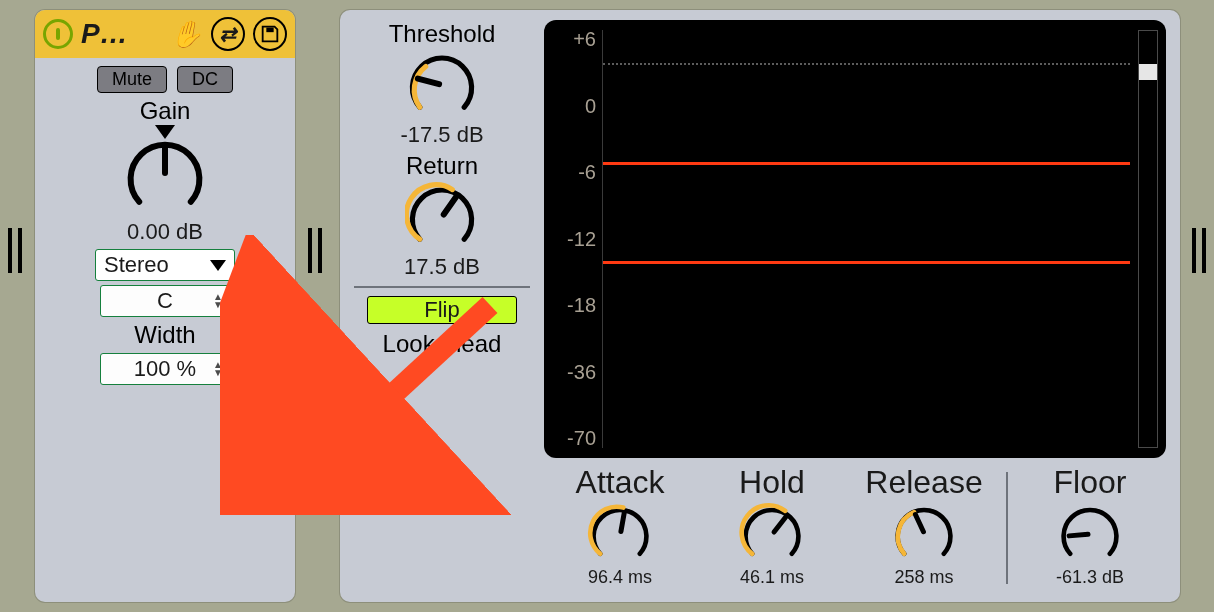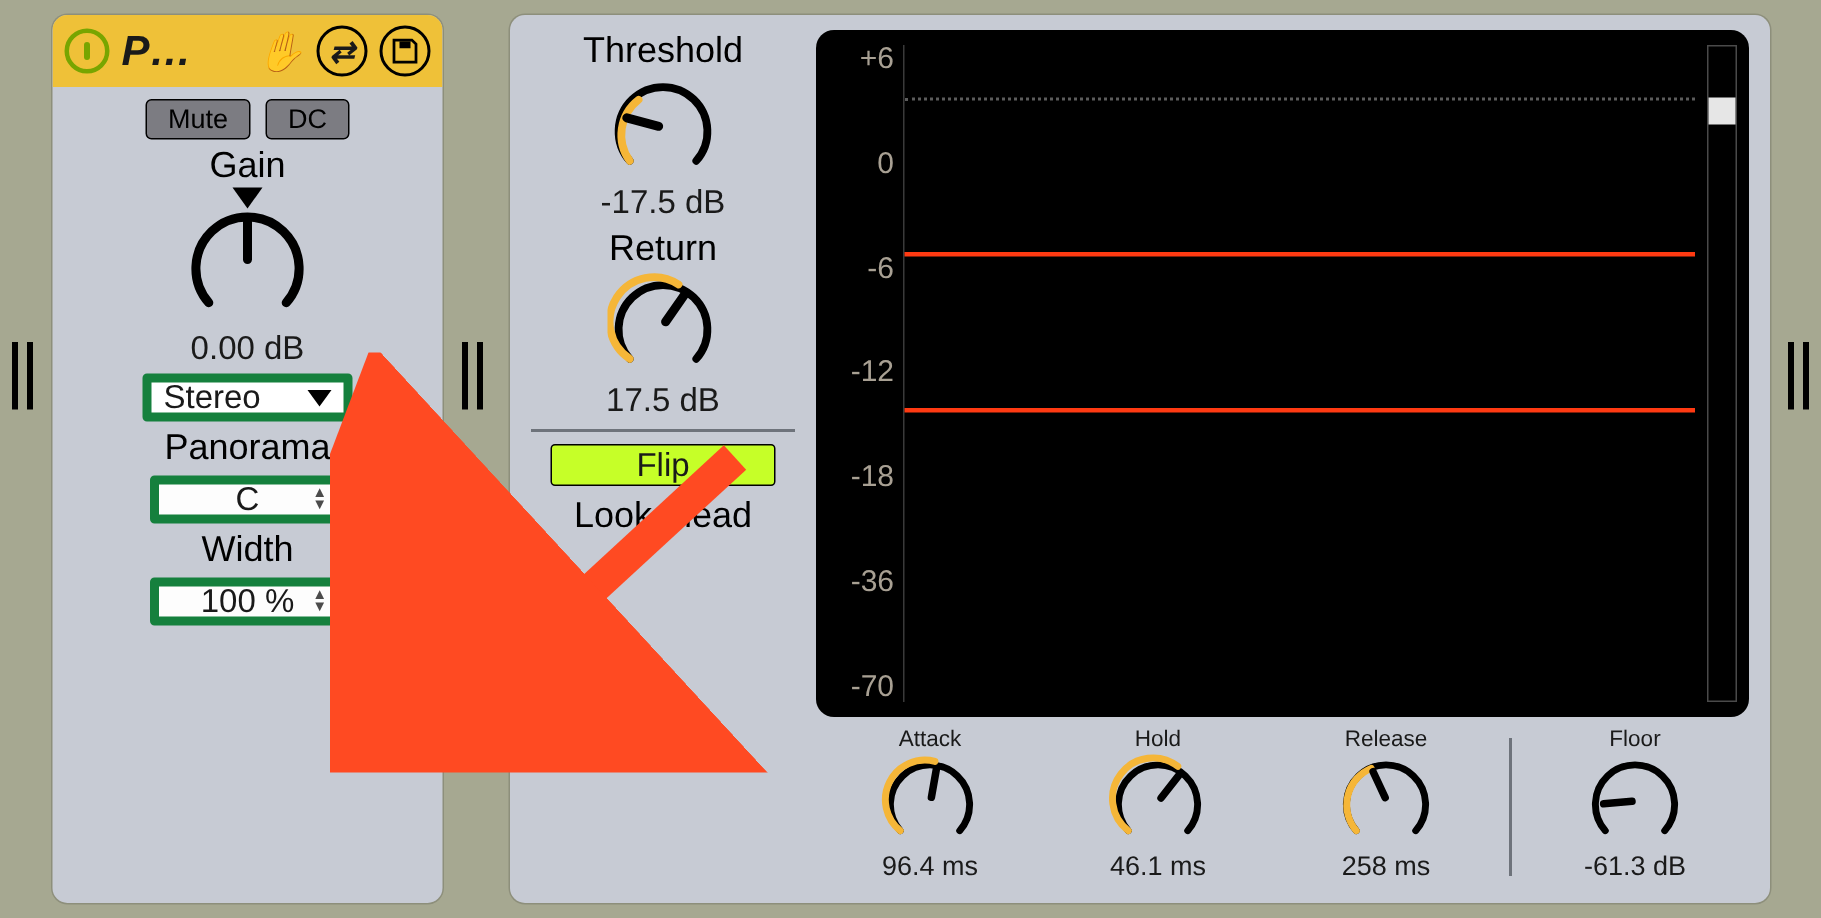--- a/index.html
+++ b/index.html
@@ -149,21 +149,21 @@
   .gain-caret {
     width:0; height:0;
     border-left:10px solid transparent;
     border-right:10px solid transparent;
     border-top:14px solid #000;
     margin-bottom: -6px;
   }
 
   .select-field, .num-field {
     background: #fff;
-    border: 6px solid #15803d;
+    border: 1px solid #15803d;
     font-size: 22px;
     padding: 3px 8px;
     height: 32px;
     display: flex;
     align-items: center;
     justify-content: space-between;
     gap: 10px;
     border-radius: 3px;
     width: 140px;
   }
@@ -259,21 +259,21 @@
 
   .s-bottom {
     display:flex;
     align-items:center;
     padding-top: 6px;
   }
   .param {
     display:flex; flex-direction:column; align-items:center;
     flex:1;
   }
-  .param .plabel { font-size: 15px; }
+  .param .plabel { font-size: 32px; }
   .param .pvalue { font-size: 18px; }
   .vdiv {
     width:2px; background:#6e737b; align-self:stretch; margin: 8px 6px 4px;
   }
 
   .arrow-overlay {
     position:absolute;
     left: 220px;
     top: 235px;
     width: 320px;
@@ -329,21 +329,20 @@
           <div class="needle" style="transform: rotate(0deg);"></div>
         </div>
         <div class="value">0.00 dB</div>
       </div>
 
       <div class="select-field">
         <span>Stereo</span>
         <span class="dropdown-caret"></span>
       </div>
 
-      <div class="label">Panorama</div>
       <div class="num-field" style="justify-content:center; position:relative;">
         <span>C</span>
         <span class="spinner" style="position:absolute; right:6px;">▲<br>▼</span>
       </div>
 
       <div class="label">Width</div>
       <div class="num-field" style="justify-content:center; position:relative;">
         <span>100 %</span>
         <span class="spinner" style="position:absolute; right:6px;">▲<br>▼</span>
       </div>

